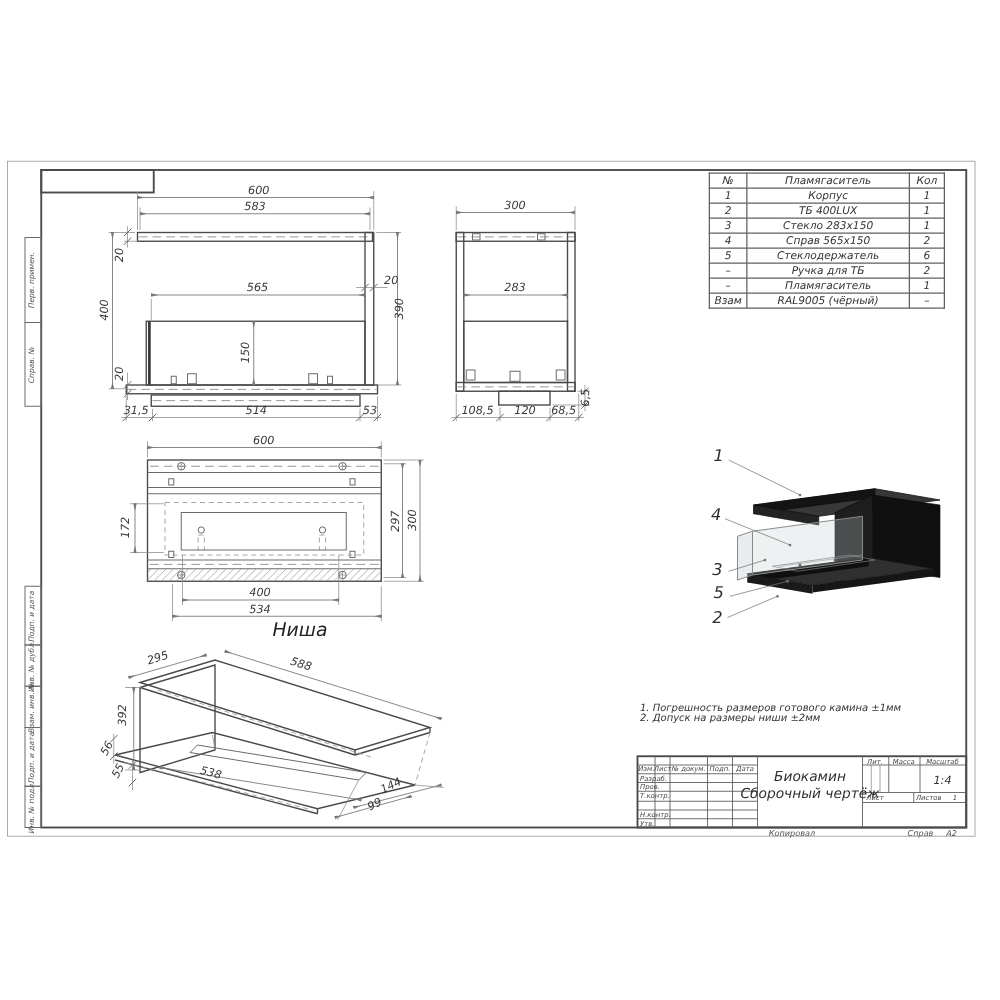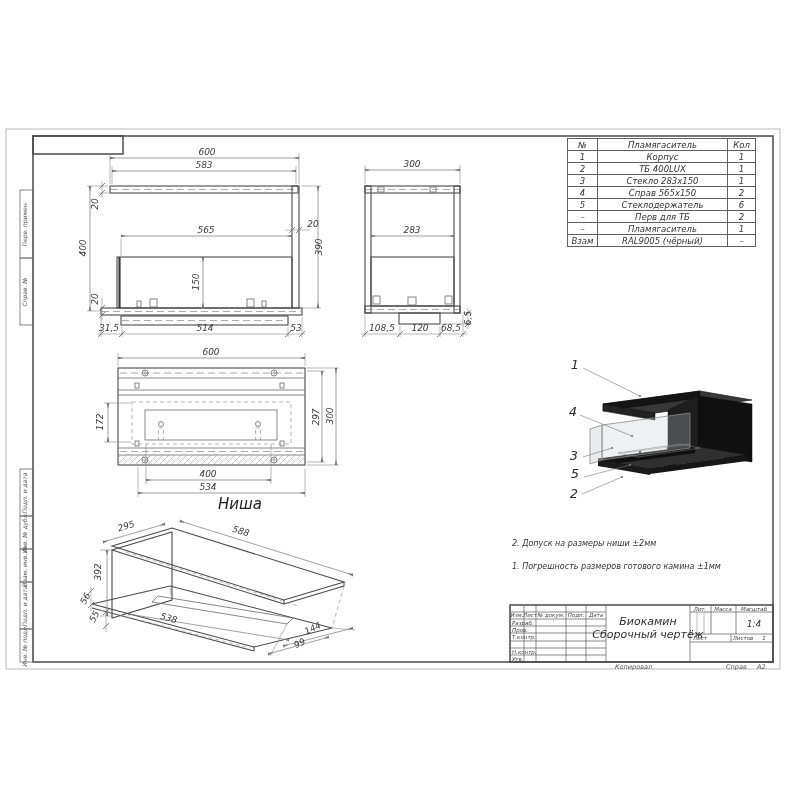--- a/index.html
+++ b/index.html
@@ -397,36 +397,36 @@
         <td>Справ 565х150</td>
         <td>2</td>
       </tr>
       <tr>
         <td>5</td>
         <td>Стеклодержатель</td>
         <td>6</td>
       </tr>
       <tr>
         <td>–</td>
-        <td>Перв для ТБ</td>
+        <td>Ручка для ТБ</td>
         <td>2</td>
       </tr>
       <tr>
         <td>–</td>
         <td>Пламягаситель</td>
         <td>1</td>
       </tr>
       <tr>
         <td>Взам</td>
         <td>RAL9005 (чёрный)</td>
         <td>–</td>
       </tr>
     </tbody>
 </table>
 
 <div class="note" style="left:512px;top:562px;">1. Погрешность размеров готового камина ±1мм</div>
-<div class="note" style="left:512px;top:539px;">2. Допуск на размеры ниши ±2мм</div>
+<div class="note" style="left:512px;top:570px;">2. Допуск на размеры ниши ±2мм</div>
 
 <div class="niche-label">Ниша</div>
 
 <div class="stamp-txt" style="left:615px;top:663px;width:70px;">Копировал</div>
 <div class="stamp-txt" style="left:726px;top:663px;">Справ</div>
 <div class="stamp-txt" style="left:757px;top:663px;">А2</div>
 
 </body></html>

